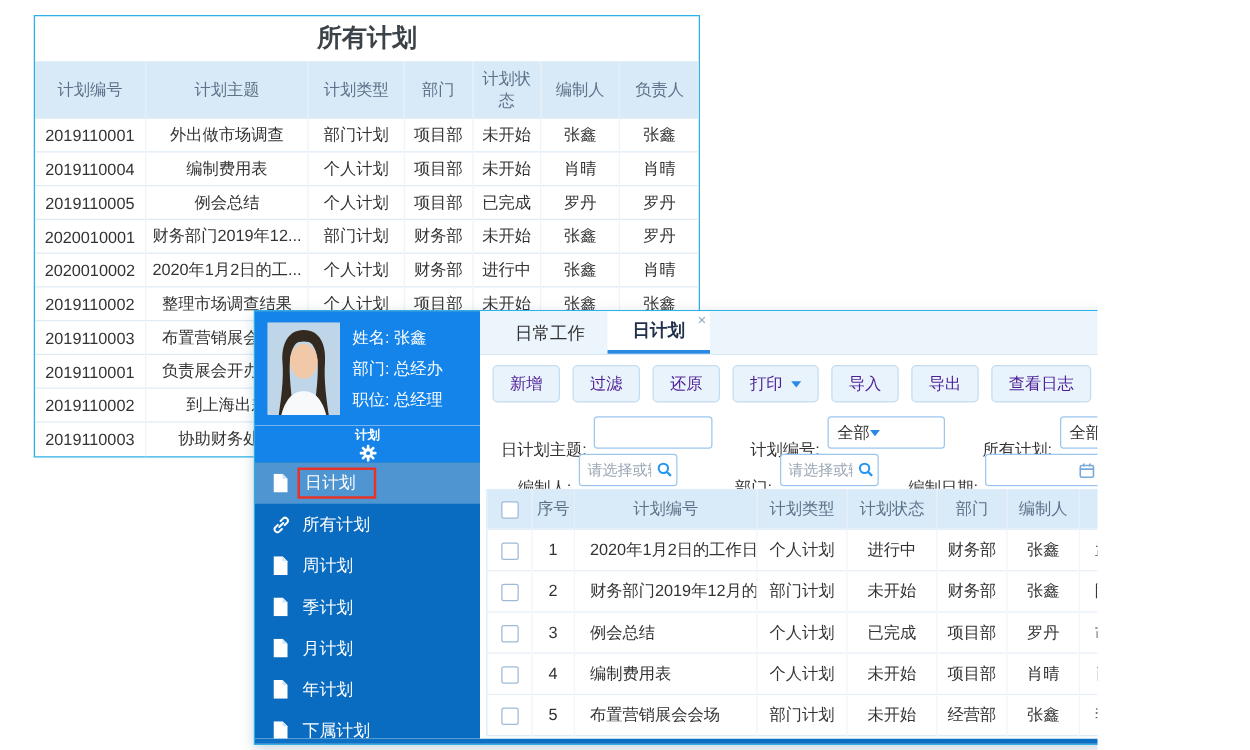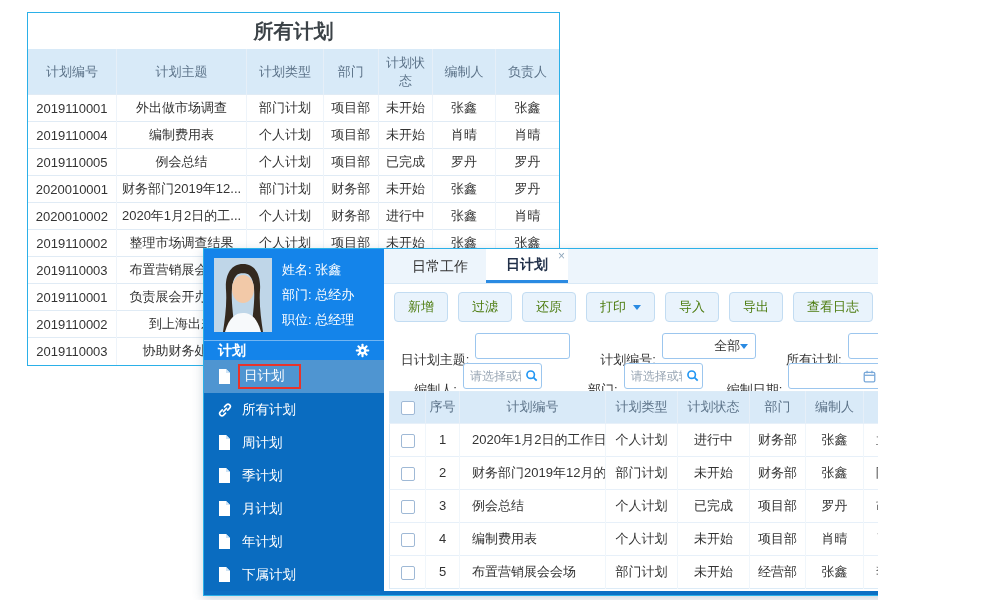--- a/index.html
+++ b/index.html
@@ -19,49 +19,49 @@
   
   .plan-window { position:absolute; left:203px; top:248px; width:794px; height:348px; border:1px solid #2bb0e8; background:#fff; box-shadow:0 3px 10px rgba(60,90,120,.25); display:flex; flex-direction:column; }
   .pw-body { display:flex; flex:1; overflow:hidden; }
   .pw-bottom { height:4px; background:#0c70c4; flex:none; }
 
   
   .sidebar { width:180px; flex:none; background:#0a6cc0; color:#fff; display:flex; flex-direction:column; }
   .user-panel { background:#1484ea; padding:9px 10px 8px 10px; display:flex; gap:10px; border-bottom:1px solid rgba(255,255,255,.4); }
   .avatar { width:58px; height:74px; flex:none; background:#bfd6e8; overflow:hidden; }
   .user-info { display:flex; flex-direction:column; justify-content:space-between; padding:3px 0; font-size:13px; }
-  .section-head { background:#1484ea; height:29px; display:flex; align-items:center; justify-content:space-between; padding:0 14px; font-size:14px; font-weight:bold; }
+  .section-head { background:#1484ea; height:29px; display:flex; align-items:center; justify-content:space-between; padding:0 14px; font-size:10px; font-weight:bold;flex-direction:column; }
   .menu { list-style:none; flex:1; }
   .menu li { height:33px; display:flex; align-items:center; gap:10px; padding-left:14px; font-size:13.5px; cursor:pointer; }
   .menu li.active { background:#4f95d1; }
   .menu .mi { width:14px; height:15px; flex:none; display:flex; align-items:center; }
   .annotated { display:inline-block; border:2px solid #e8332a; padding:1px 14px 2px 4px; margin-left:-4px; }
 
   
   .content { flex:1; overflow:hidden; display:flex; flex-direction:column; background:#fff; }
   .tabbar { height:35px; flex:none; background:#edf5fc; border-bottom:1px solid #d9e9f6; display:flex; padding-left:10px; font-size:14px; }
   .tab { line-height:34px; padding:0 18px; color:#333; cursor:pointer; }
   .tab.active { position:relative; background:#fff; font-weight:bold; color:#22314a; border-bottom:3px solid #2a8ae2; line-height:31px; padding:0 20px; }
   .tab-close { position:absolute; top:1px; right:3px; font-size:12px; font-weight:normal; color:#90a8bd; line-height:12px; cursor:pointer; }
 
   .toolbar { flex:none; display:flex; gap:10px; padding:8px 0 8px 10px; }
-  .btn { background:#e9f3fc; border:1px solid #c2dcf2; color:#4d7c0f; border-radius:4px; padding:5px 13px; font-size:13px; cursor:pointer; display:flex; align-items:center; gap:7px; }
+  .btn { background:#e9f3fc; border:1px solid #c2dcf2; color:#4c1d95; border-radius:4px; padding:5px 13px; font-size:13px; cursor:pointer; display:flex; align-items:center; gap:7px; }
   .caret { width:0; height:0; border-left:4px solid transparent; border-right:4px solid transparent; border-top:5px solid #2a8ae2; }
 
   .filters { flex:none; font-size:13px; color:#333; padding-top:1px; overflow:hidden; }
   .f-row { display:flex; align-items:center; height:30px; white-space:nowrap; }
   .f-label { display:inline-block; text-align:right; margin-right:6px;margin-top:28px; }
   .w78{width:78px}.w62{width:62px}.w66{width:66px}
   .f-input, .f-select, .f-date { height:26px; border:1px solid #9cc6ee; border-radius:3px; background:#fff; }
   .f-input { width:95px; font-size:12px; padding:0 6px; color:#333; font-family:inherit; }
   .f-search { position:relative; width:95px; }
   .f-search input { width:100%; height:26px; border:1px solid #9cc6ee; border-radius:3px; font-size:12px; padding:0 20px 0 6px; color:#333; font-family:inherit; }
   .f-search input::placeholder { color:#9aa7b5; }
   .f-search svg { position:absolute; right:4px; top:6px; }
-  .f-select { width:95px; display:flex; align-items:center; justify-content:flex-end; padding:12px 7px; cursor:pointer; }
+  .f-select { width:95px; display:flex; align-items:center; justify-content:flex-start; padding:12px 7px; cursor:pointer; }
   .f-date { position:relative; width:112px; }
   .f-date svg { position:absolute; right:5px; top:6px; }
   .gap24{margin-left:24px}.gap8{margin-left:8px}
   .cutoff { margin-left:41px; }
 
   .plan-table-wrap { flex:1; overflow:hidden; padding-left:5px; }
   .plan-table { width:624px; border-collapse:collapse; table-layout:fixed; font-size:13px; border:1px solid #dcebf7; }
   .plan-table th { background:#d9eaf8; color:#5b7288; font-weight:normal; padding:7px 3px; line-height:1.3; border-right:1px solid #e6eff8; }
   .plan-table td { height:33px; text-align:center; color:#333; border-top:1px solid #e7f0f9; border-right:1px solid #f0f6fb; padding:2px 3px; white-space:nowrap; overflow:hidden; }
   .pc-cb{width:36px}.pc-no{width:34px}.pc-subj{width:146px}.pc-type{width:72px}.pc-stat{width:72px}.pc-dept{width:56px}.pc-maker{width:58px}.pc-part{width:150px}

